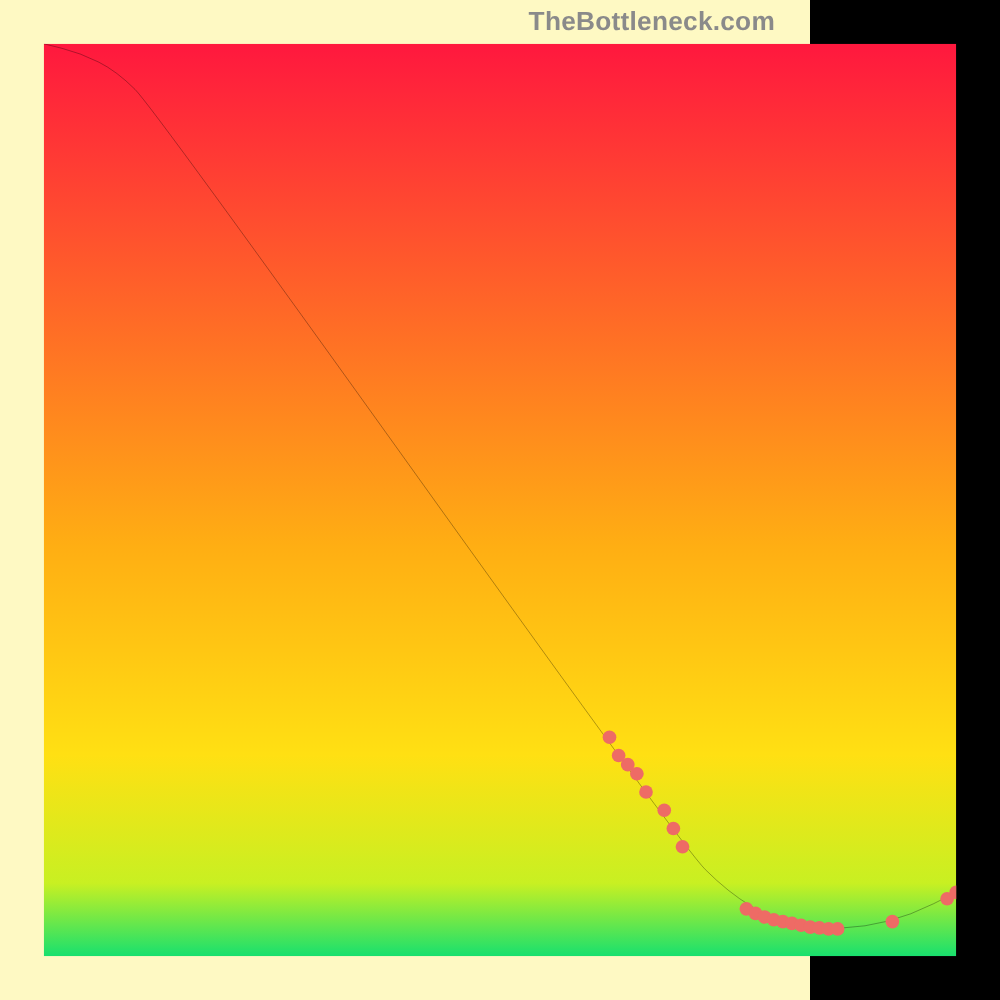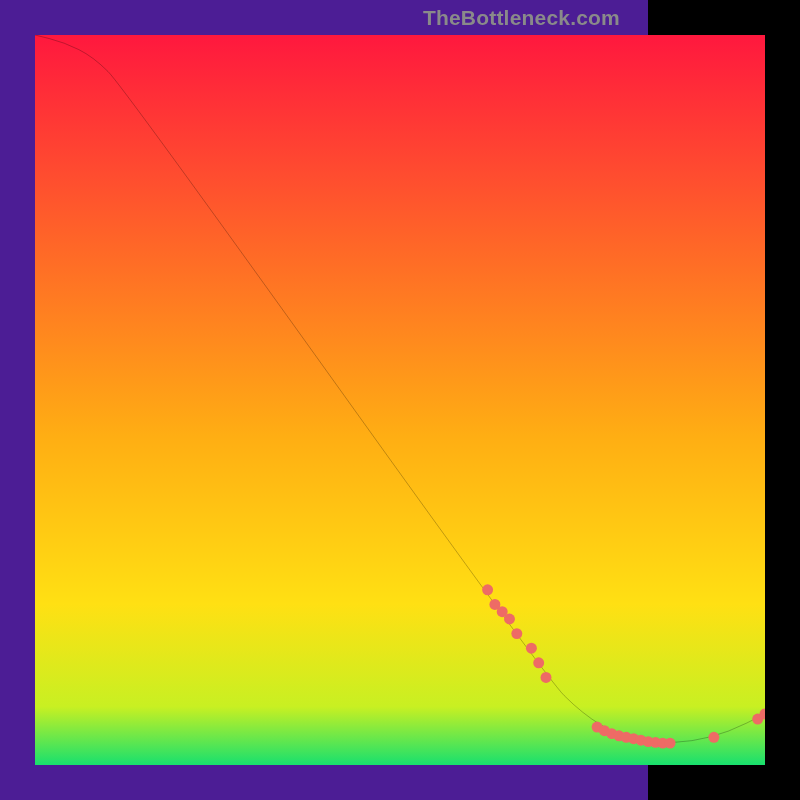--- a/index.html
+++ b/index.html
@@ -7,21 +7,21 @@
     padding: 0;
     width: 800px;
     height: 800px;
     background: #000;
     overflow: hidden;
   }
   .wrap {
     position: relative;
     width: 648px;
     height: 800px;
-    background: #4c1d95;
+    background: #fef9c3;
   }
   .plot {
     position: absolute;
     left: 35px;
     top: 35px;
     width: 730px;
     height: 730px;
   }
   .watermark {
     position: absolute;

